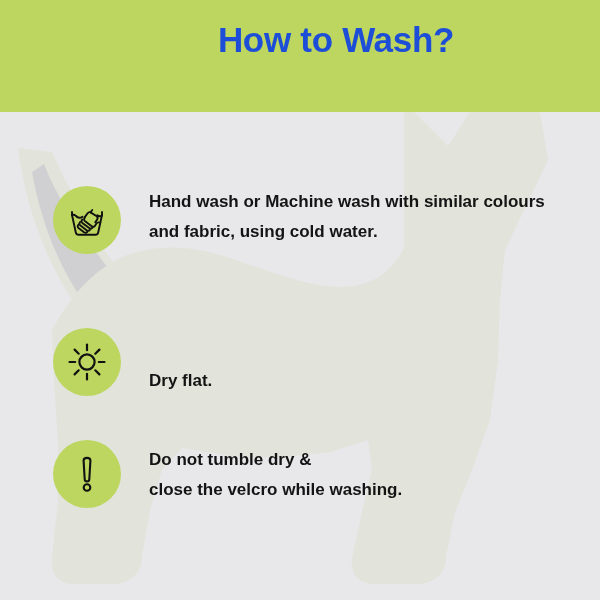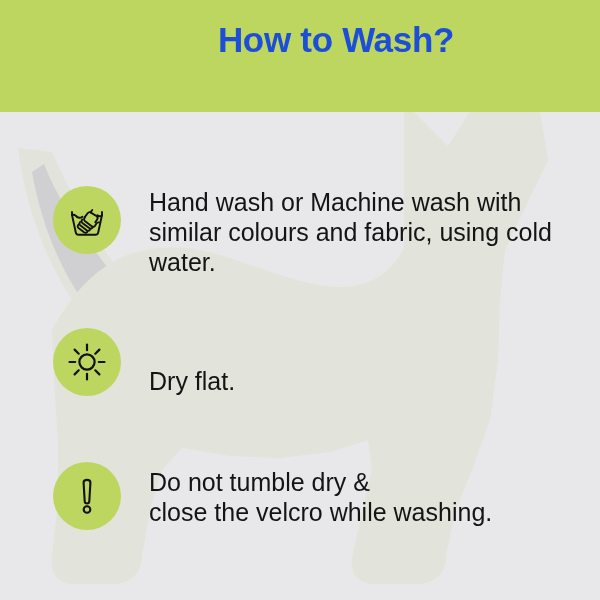--- a/index.html
+++ b/index.html
@@ -64,21 +64,21 @@
   .instruction-row {
     position: absolute;
     left: 0;
     width: 600px;
     z-index: 3;
     display: flex;
     align-items: flex-start;
   }
   #row-0 { top: 186px; }
   #row-1 { top: 325px; align-items: flex-end; }
-  #row-2 { top: 460px; justify-content: center; }
+  #row-2 { top: 438px; justify-content: center; }
 
   .icon-badge {
     position: relative;
     flex: 0 0 auto;
     margin-left: 53px;
     width: 68px;
     height: 68px;
     border-radius: 50%;
     background: #bdd65f;
     display: flex;
@@ -89,24 +89,24 @@
   #row-2 .icon-badge { margin-top: 2px; }
 
   .icon-badge svg {
     display: block;
   }
 
   .instruction-text {
     flex: 1 1 auto;
     margin-left: 28px;
     margin-right: 40px;
-    font-size: 25px;
+    font-size: 17px;
     line-height: 30px;
     color: #141414;
-    font-weight: normal;
+    font-weight: bold;
     white-space: pre-line;
   }
   #row-0 .instruction-text { margin-top: 1px; }
   #row-1 .instruction-text { margin-top: 19px; }
   #row-2 .instruction-text { margin-top: 7px; }
 </style>
 </head>
 <body>
 
 <div id="card">

